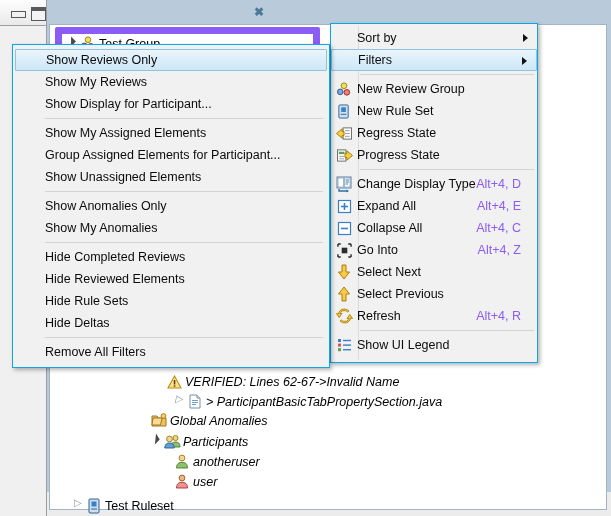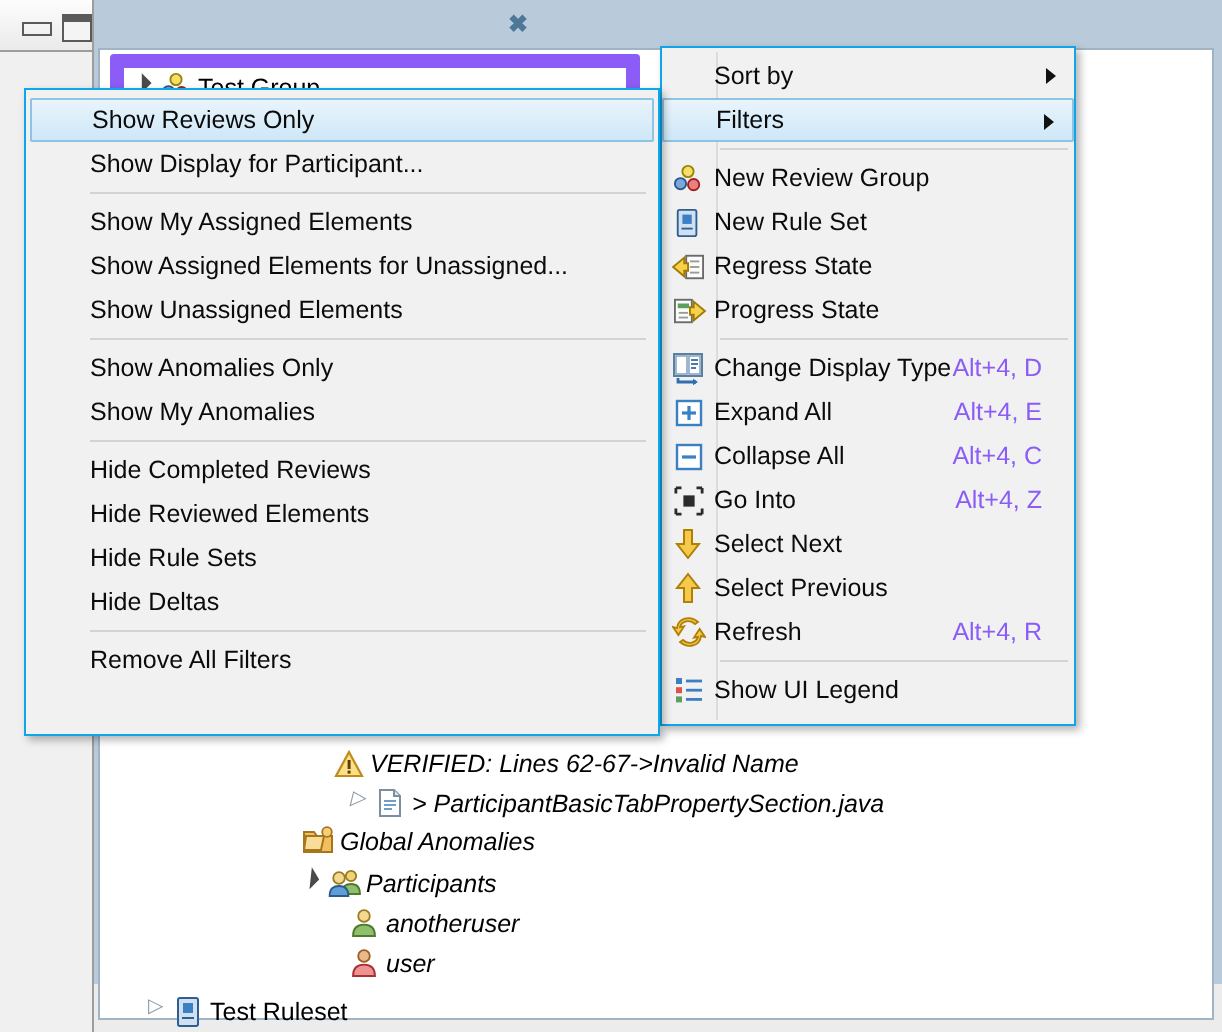--- a/index.html
+++ b/index.html
@@ -585,30 +585,33 @@
       <span class="mi-txt">Show UI Legend</span>
     </div>
   </div>
 
   <div class="menu" id="menu-filters">
 
     <div class="mi hl">
       <span class="mi-txt">Show Reviews Only</span>
     </div>
     <div class="mi">
+      <span class="mi-txt">Show My Reviews</span>
+    </div>
+    <div class="mi">
       <span class="mi-txt">Show Display for Participant...</span>
     </div>
 
     <div class="sep"></div>
 
     <div class="mi">
       <span class="mi-txt">Show My Assigned Elements</span>
     </div>
     <div class="mi">
-      <span class="mi-txt">Show Assigned Elements for Unassigned...</span>
+      <span class="mi-txt">Group Assigned Elements for Participant...</span>
     </div>
     <div class="mi">
       <span class="mi-txt">Show Unassigned Elements</span>
     </div>
 
     <div class="sep"></div>
 
     <div class="mi">
       <span class="mi-txt">Show Anomalies Only</span>
     </div>

